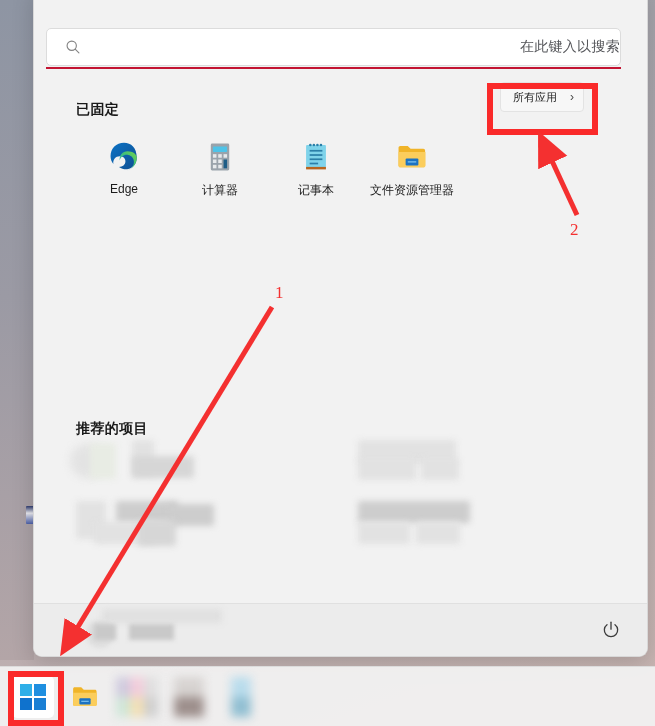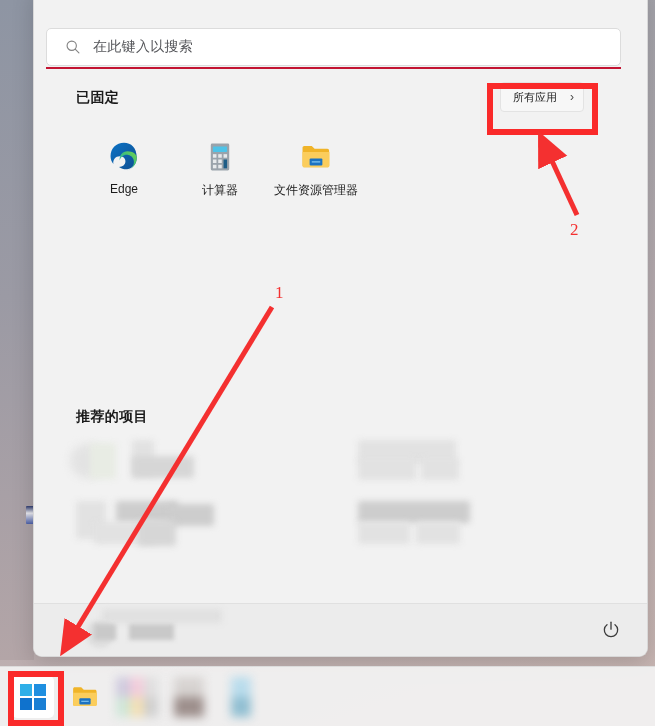--- a/index.html
+++ b/index.html
@@ -62,20 +62,21 @@
     position: absolute;
     left: 0; top: 0;
     width: 100%; height: 100%;
     background: #ffffff;
     border: 1px solid #dcdcdc;
     border-radius: 5px;
     box-sizing: border-box;
     display: flex;
     align-items: center;
     padding-left: 18px;
+    justify-content: space-between;
   }
   .search-underline {
     position: absolute;
     left: 0; bottom: -3px;
     width: 100%; height: 2px;
     background: #c31432;
   }
   .search-icon {
     width: 16px; height: 16px;
     flex: 0 0 auto;
@@ -88,20 +89,21 @@
     letter-spacing: 0.3px;
   }
 
   
   .section-title {
     position: absolute;
     font-size: 14px;
     font-weight: bold;
     color: #1a1a1a;
     letter-spacing: 0.4px;
+    margin-top: 12px;
   }
   #pinned-title { left: 42px; top: 101px; }
   #rec-title    { left: 42px; top: 420px; }
 
   .allapps-btn {
     position: absolute;
     left: 466px; top: 94px;
     height: 30px;
     padding: 0 9px 0 12px;
     background: #f7f7f7;
@@ -317,20 +319,35 @@
           <rect x="29" y="20" width="5" height="5" fill="#e7eaec"></rect>
           <rect x="14" y="27.5" width="5" height="5" fill="#e7eaec"></rect>
           <rect x="21.5" y="27.5" width="5" height="5" fill="#e7eaec"></rect>
           <rect x="14" y="35" width="5" height="5" fill="#e7eaec"></rect>
           <rect x="21.5" y="35" width="5" height="5" fill="#e7eaec"></rect>
           <rect x="29" y="27.5" width="5" height="12.5" fill="#1d5c86"></rect>
         </svg>
         <span class="app-label">计算器</span>
       </div>
 
+      <div class="app-tile">
+        <svg class="app-icon" viewBox="0 0 48 48">
+          <rect x="10" y="7" width="28" height="34" rx="1.5" fill="#7fd3ea"></rect>
+          <rect x="10" y="38" width="28" height="3.5" fill="#b8651f"></rect>
+          <circle cx="16" cy="7" r="1.8" fill="#2b7fa8"></circle>
+          <circle cx="21" cy="7" r="1.8" fill="#2b7fa8"></circle>
+          <circle cx="26" cy="7" r="1.8" fill="#2b7fa8"></circle>
+          <circle cx="31" cy="7" r="1.8" fill="#2b7fa8"></circle>
+          <rect x="15" y="14" width="18" height="2.4" fill="#2b7fa8"></rect>
+          <rect x="15" y="20" width="18" height="2.4" fill="#2b7fa8"></rect>
+          <rect x="15" y="26" width="18" height="2.4" fill="#2b7fa8"></rect>
+          <rect x="15" y="32" width="12" height="2.4" fill="#2b7fa8"></rect>
+        </svg>
+        <span class="app-label">记事本</span>
+      </div>
 
       <div class="app-tile">
         <svg class="app-icon" viewBox="0 0 48 48">
           <path d="M5 11c0-1.4 1.1-2.5 2.5-2.5H18l4 4h18c1.4 0 2.5 1.1 2.5 2.5v21c0 1.4-1.1 2.5-2.5 2.5H7.5C6.1 38.5 5 37.4 5 36V11z" fill="#f0b429"></path>
           <path d="M5 17h38v19c0 1.4-1.1 2.5-2.5 2.5H7.5C6.1 38.5 5 37.4 5 36V17z" fill="#fbcd5c"></path>
           <rect x="15" y="26" width="18" height="10" rx="1.5" fill="#1b72c2"></rect>
           <rect x="18" y="30" width="12" height="1.8" fill="#7fc4ef"></rect>
         </svg>
         <span class="app-label">文件资源管理器</span>
       </div>

